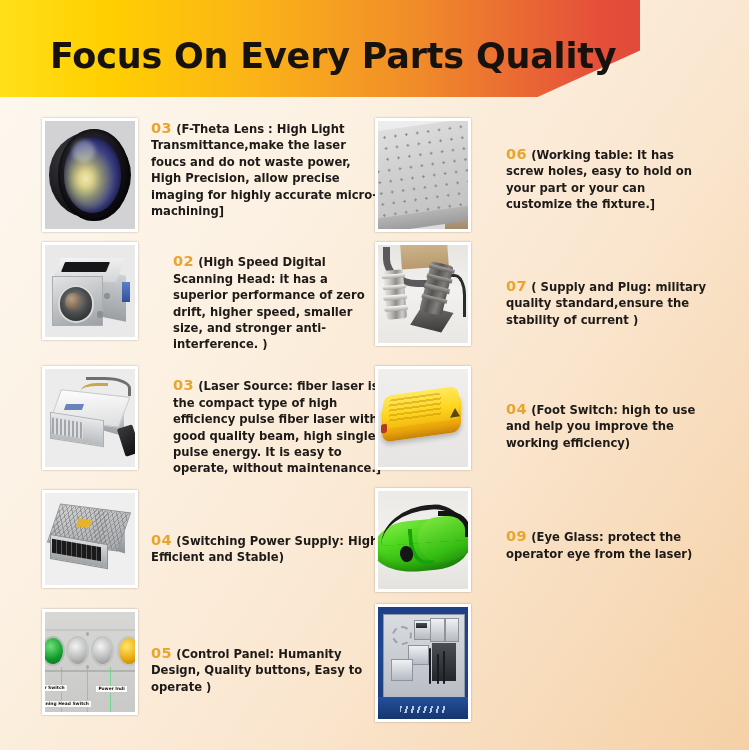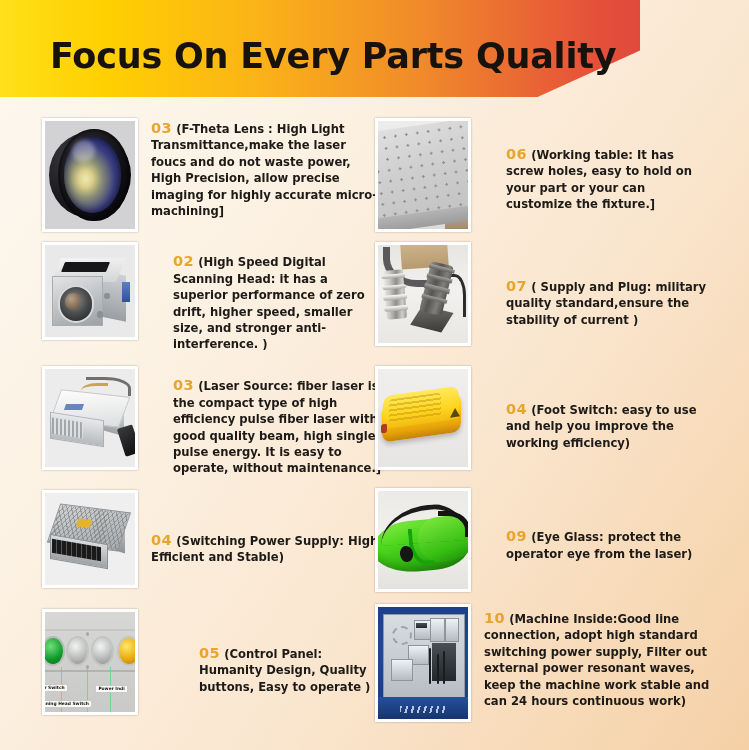--- a/index.html
+++ b/index.html
@@ -449,21 +449,21 @@
           <div class="cp-screw" style="left:45%;top:20%;"></div>
           <div class="cp-screw" style="left:45%;top:53%;"></div>
           <div class="cp-green-line" style="left:18%;"></div>
           <div class="cp-green-line" style="left:47%;"></div>
           <div class="cp-green-line" style="left:72%;"></div>
           <div class="cp-tag" style="left:-4%;top:72%;">r Switch</div>
           <div class="cp-tag" style="left:56%;top:73%;">Power Indi</div>
           <div class="cp-tag" style="left:-6%;top:88%;">nning Head Switch</div>
         </div>
       </div>
-      <div class="txt" style="align-self:center;margin-left:48px;">
+      <div class="txt" style="align-self:center;">
         <span class="num">05</span>
         <span>(Control Panel: Humanity Design, Quality buttons, Easy to operate )</span>
       </div>
     </div>
 
   </div>
 
   <div class="col col-right">
 
     <div class="item" style="height:120px;">
@@ -512,21 +512,21 @@
         <div class="thumb fs-bg" style="height:98px;">
           <div class="fs-body"></div>
           <div class="fs-pedal"></div>
           <div class="fs-ribs"></div>
           <div class="fs-warn"></div>
           <div class="fs-btn"></div>
         </div>
       </div>
       <div class="txt va-mid">
         <span class="num">04</span>
-        <span>(Foot Switch: easy to use and help you improve the working efficiency)</span>
+        <span>(Foot Switch: high to use and help you improve the working efficiency)</span>
       </div>
     </div>
 
     <div class="item" style="height:112px;">
       <div class="thumb-wrap">
         <div class="thumb eg-bg" style="height:98px;">
           <div class="eg-lens"></div>
           <div class="eg-lens2"></div>
           <div class="eg-bridge"></div>
           <div class="eg-nose"></div>
@@ -553,20 +553,16 @@
             <div class="mi-blk" style="left:8%;top:54%;width:26%;height:24%;"></div>
             <div class="mi-dark" style="left:60%;top:34%;width:30%;height:46%;"></div>
             <div class="mi-wire" style="left:56%;top:40%;width:3%;height:44%;"></div>
             <div class="mi-wire" style="left:66%;top:48%;width:3%;height:36%;"></div>
             <div class="mi-wire" style="left:74%;top:44%;width:2%;height:40%;"></div>
           </div>
           <div class="mi-base"></div>
           <div class="mi-brand"></div>
         </div>
       </div>
-      <div class="txt" style="align-self:flex-start;padding-top:6px;">
-        <span class="num">10</span>
-        <span>(Machine Inside:Good line connection, adopt high standard switching power supply, Filter out external power resonant waves, keep the machine work stable and can 24 hours continuous work)</span>
-      </div>
     </div>
 
   </div>
 </div>
 
 </body></html>

